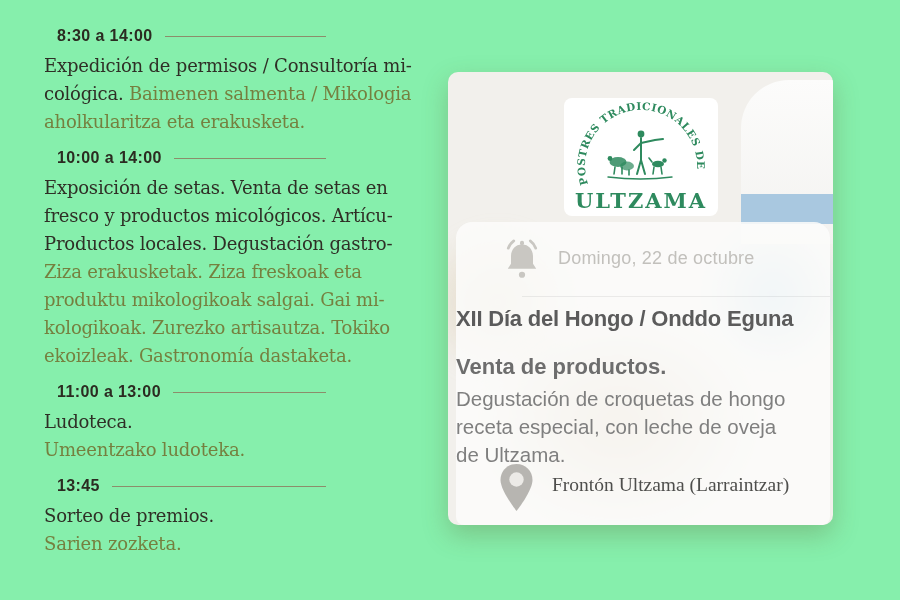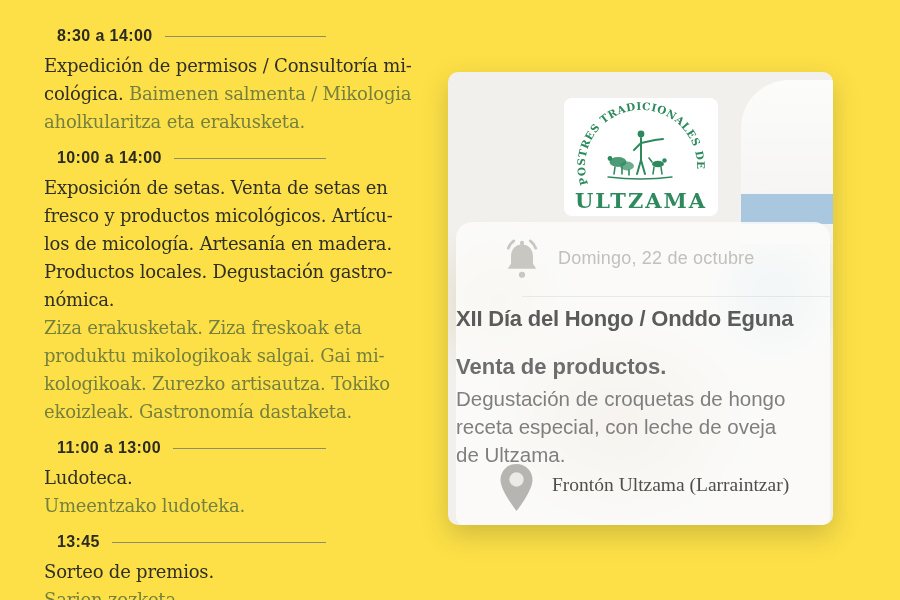--- a/index.html
+++ b/index.html
@@ -1,16 +1,16 @@
 <!DOCTYPE html>
 <html><head>
 <meta charset="utf-8">
 <style>
   html,body{margin:0;padding:0;}
-  .page{position:relative;width:900px;height:600px;background:#fde047;overflow:hidden;
+  .page{position:relative;width:900px;height:600px;background:#86efac;overflow:hidden;
         font-family:"DejaVu Serif",serif;}
 
   
   .schedule{position:absolute;left:44px;top:24px;width:282px;}
   .block{margin-bottom:10px;}
   .time-row{display:flex;align-items:center;height:24px;padding-left:13px;margin-bottom:4px;}
   .time{font-family:"Liberation Sans",sans-serif;font-size:16px;font-weight:700;
         color:#2b2b21;letter-spacing:.4px;white-space:nowrap;}
   .rule{flex:1;height:1px;background:#8c8d6b;margin-left:12px;}
   .line{font-size:18px;line-height:28px;white-space:nowrap;color:#2f2f26;letter-spacing:-0.2px;}
@@ -69,23 +69,21 @@
       <div class="line"><span class="eu">aholkularitza eta erakusketa.</span></div>
     </div>
 
     <div class="block">
       <div class="time-row">
         <span class="time">10:00 a 14:00</span>
         <span class="rule"></span>
       </div>
       <div class="line"><span class="es">Exposición de setas. Venta de setas en</span></div>
       <div class="line"><span class="es">fresco y productos micológicos. Artícu-</span></div>
-      <div class="line"><span class="es">los de micología. Artesanía en madera.</span></div>
       <div class="line"><span class="es">Productos locales. Degustación gastro-</span></div>
-      <div class="line"><span class="es">nómica.</span></div>
       <div class="line"><span class="eu">Ziza erakusketak. Ziza freskoak eta</span></div>
       <div class="line"><span class="eu">produktu mikologikoak salgai. Gai mi-</span></div>
       <div class="line"><span class="eu">kologikoak. Zurezko artisautza. Tokiko</span></div>
       <div class="line"><span class="eu">ekoizleak. Gastronomía dastaketa.</span></div>
     </div>
 
     <div class="block">
       <div class="time-row">
         <span class="time">11:00 a 13:00</span>
         <span class="rule"></span>

